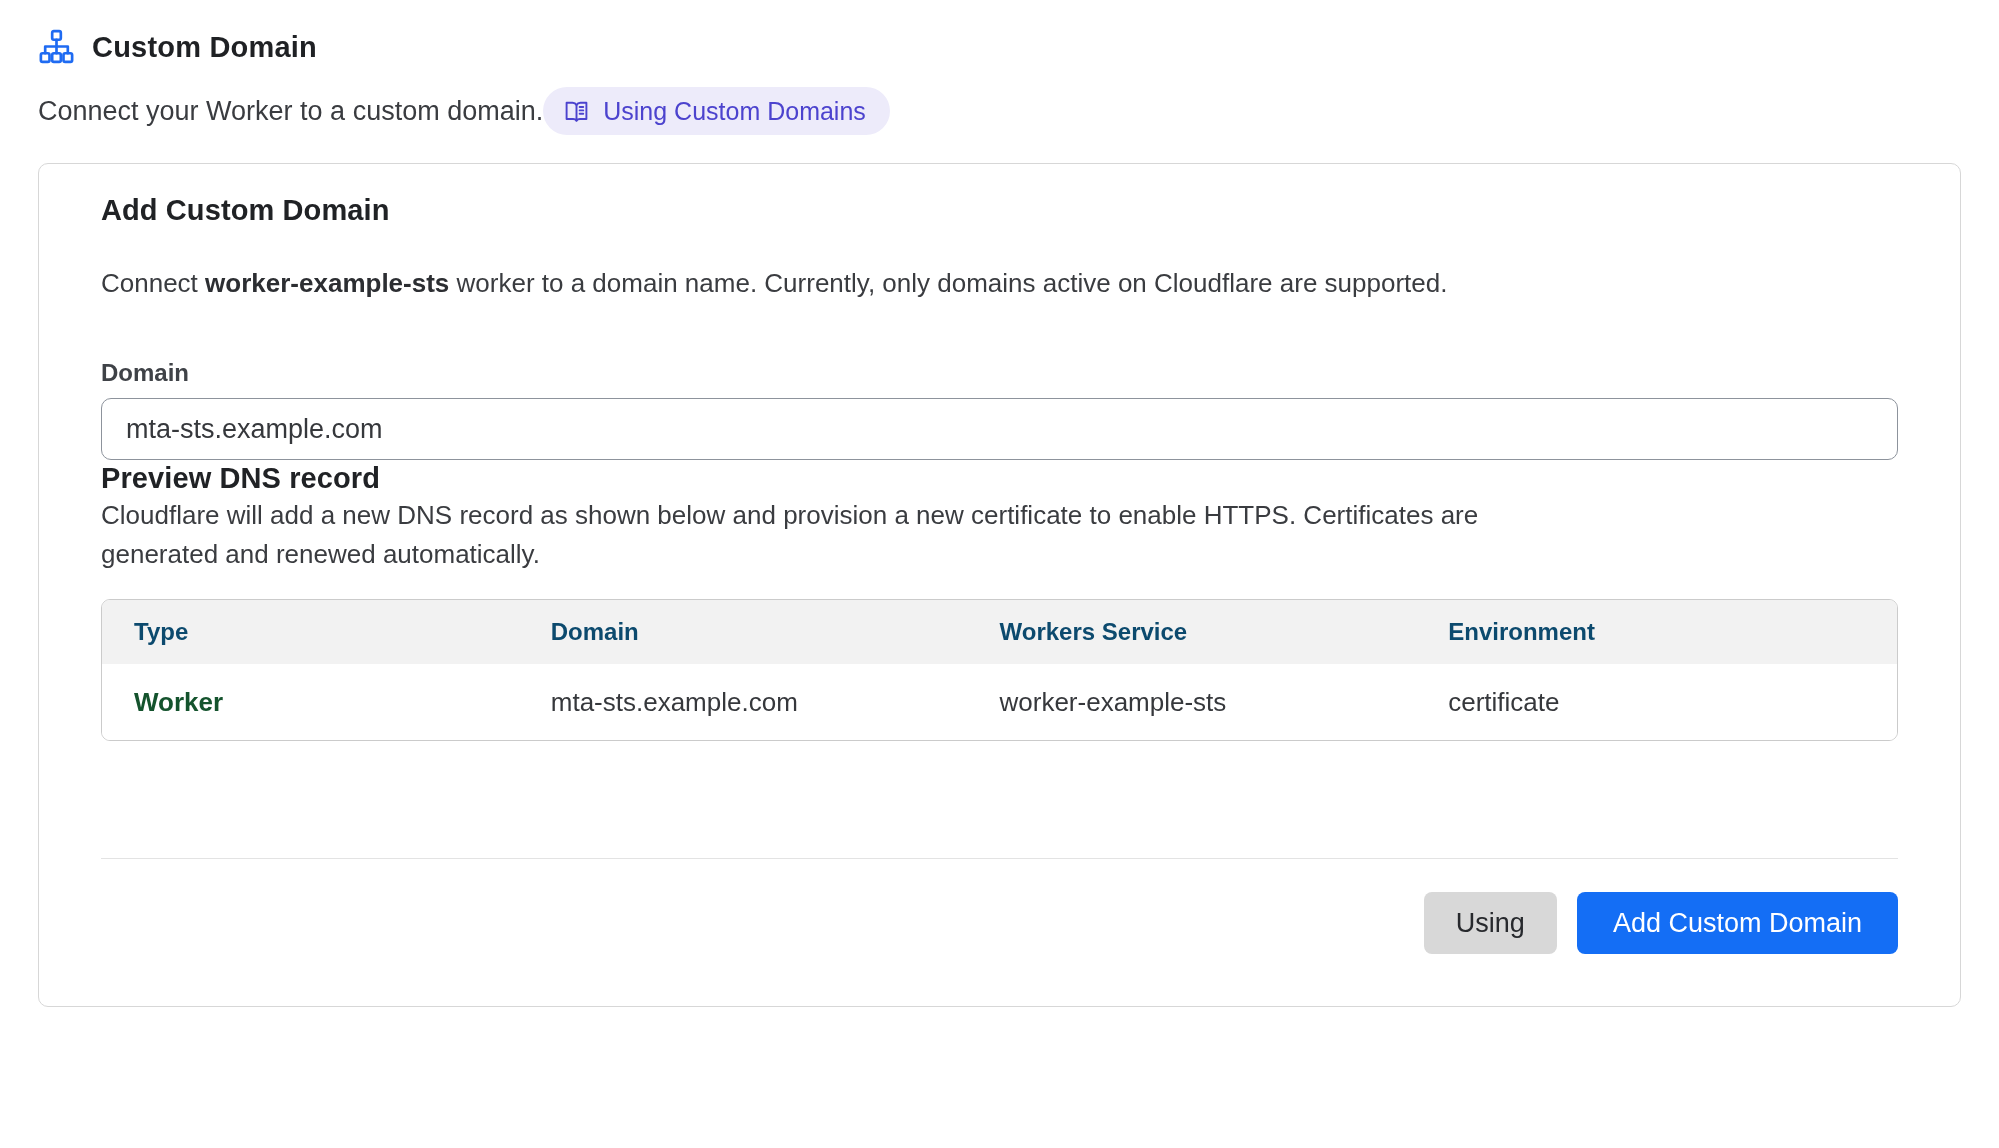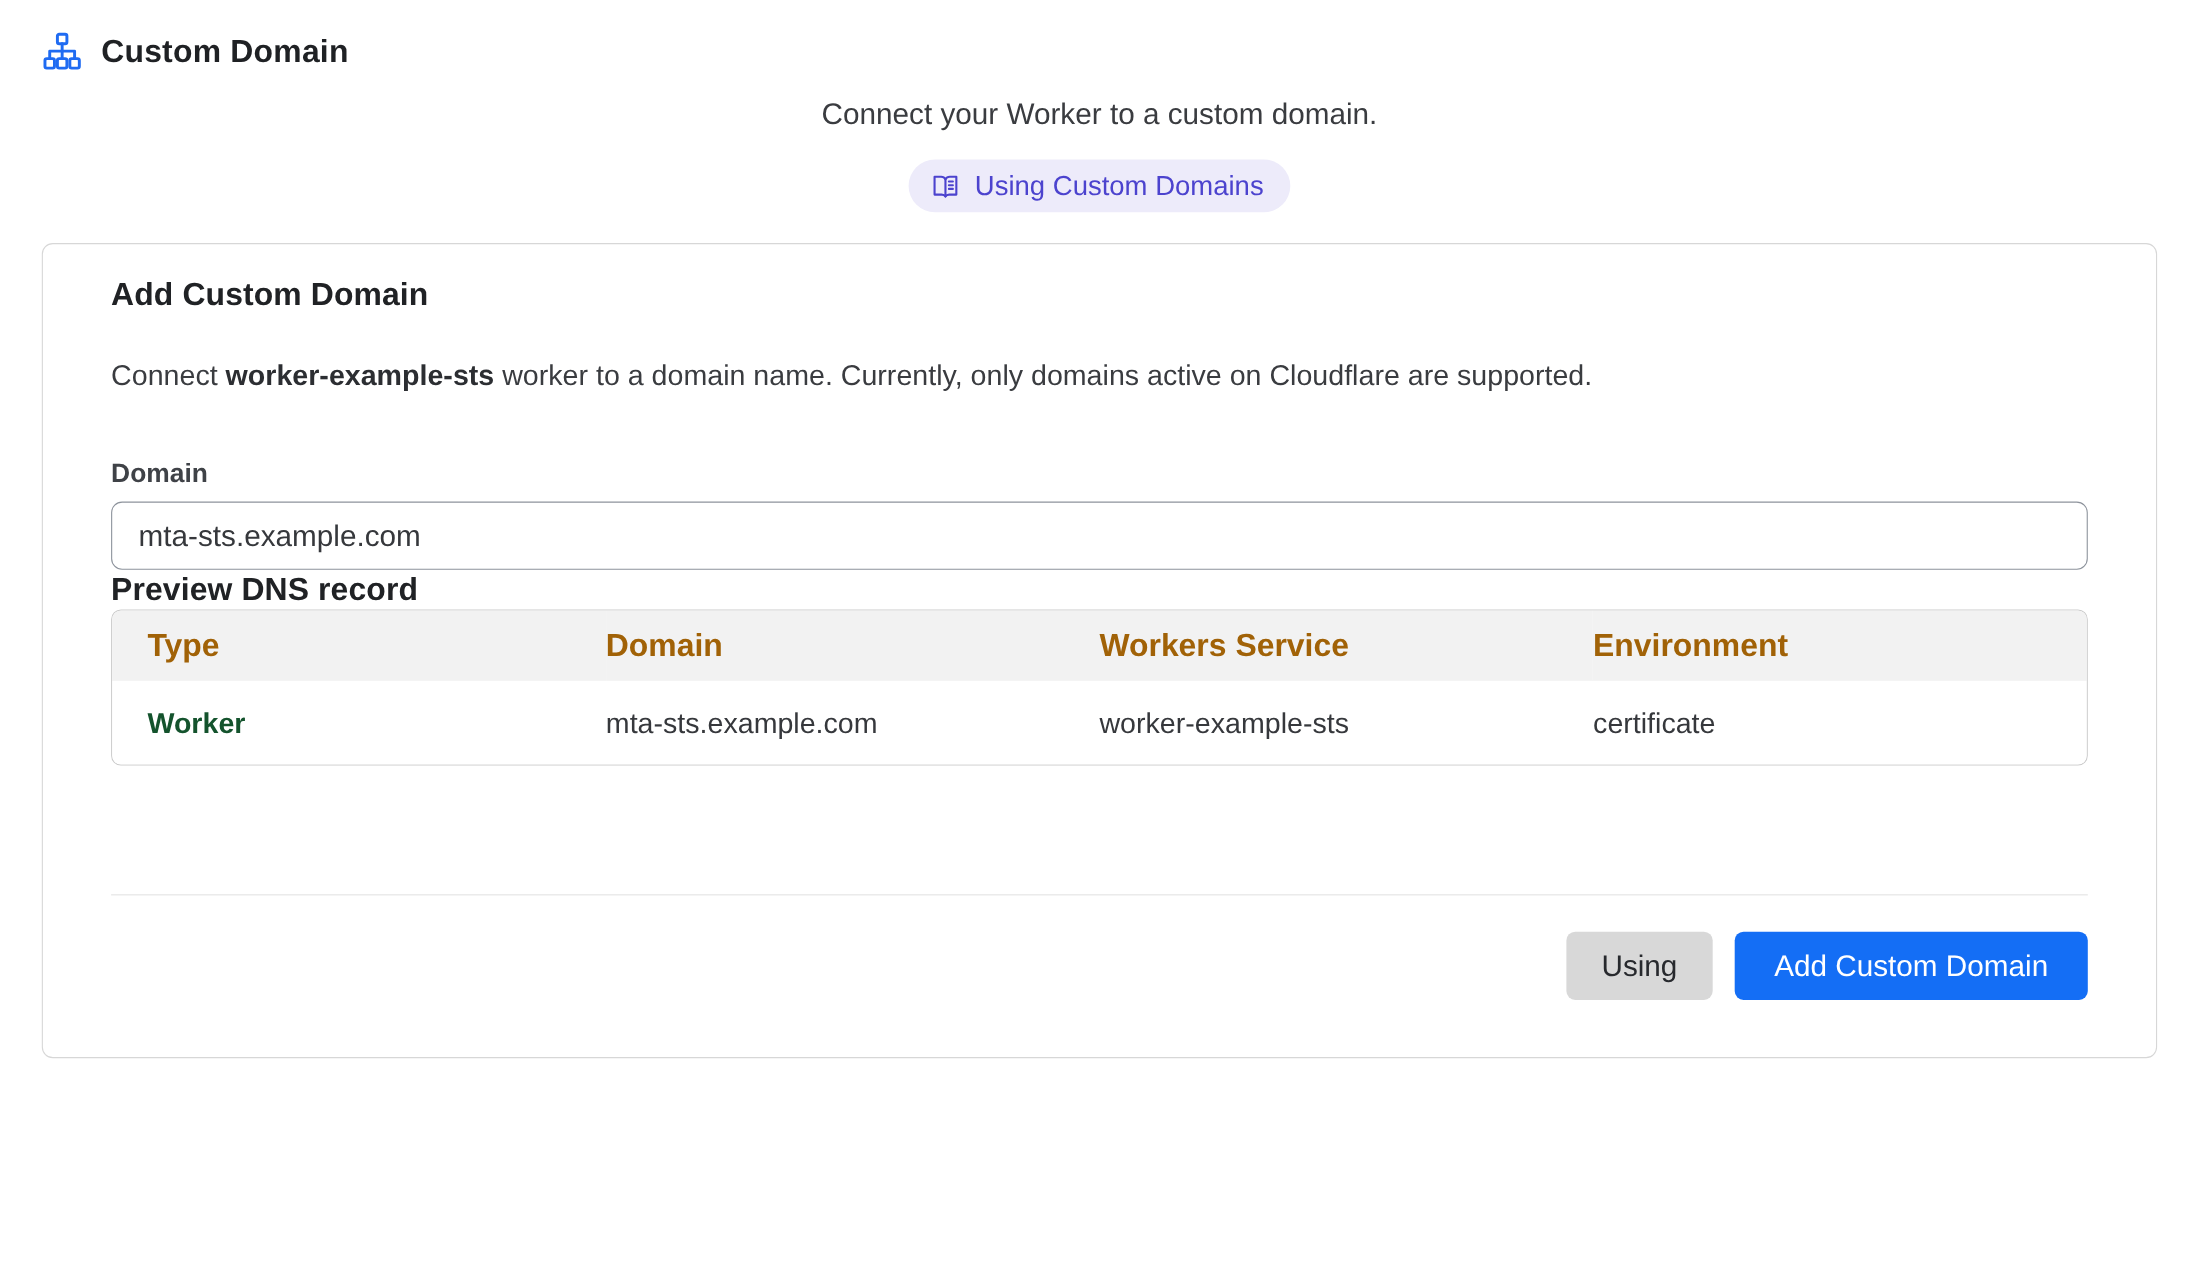--- a/index.html
+++ b/index.html
@@ -14,21 +14,21 @@
     font-family:"Liberation Sans","DejaVu Sans",sans-serif;
     color:#3a3c40;
     -webkit-font-smoothing:antialiased;
   }
   
   .page-header{padding:28px 38px 0 38px;}
   .title-row{display:flex;align-items:center;gap:17px;margin-bottom:22px;}
   .title-icon{width:37px;height:37px;display:inline-flex;align-items:center;justify-content:center;}
   .title-icon svg{width:37px;height:37px;}
   h1.page-title{margin:0;font-size:29px;line-height:36px;font-weight:700;color:#1f2124;letter-spacing:.2px;}
-  .sub-row{display:flex;align-items:center;gap:24px;flex-direction:column;}
+  .sub-row{display:flex;align-items:center;}
   .page-subtitle{margin:0;font-size:27px;line-height:34px;color:#3a3c40;}
   .docs-badge{
     display:inline-flex;align-items:center;gap:13px;
     background:var(--badge-bg,#edebfa);border-radius:999px;
     padding:9px 24px 9px 20px;cursor:pointer;text-decoration:none;text-align:center;
   }
   .docs-badge .badge-icon{display:inline-flex;}
   .docs-badge .badge-icon svg{width:27px;height:27px;}
   .docs-badge .badge-label{font-size:25px;line-height:30px;color:var(--badge-purple,#4c43ce);font-weight:400;}
   
@@ -49,21 +49,21 @@
     font-family:"Liberation Sans","DejaVu Sans",sans-serif;
     background:#ffffff;outline:none;
   }
   .preview-title{margin:36px 0 30px 0;}
   .preview-desc{margin:0 0 25px 0;font-size:26px;line-height:39px;color:#3a3c40;max-width:1490px;}
   
   .table-wrap{border:1px solid #cbcbcb;border-radius:9px;overflow:hidden;background:#ffffff;}
   table.dns-table{width:100%;border-collapse:collapse;}
   .dns-table th{
     background:#f2f2f2;text-align:left;
-    font-size:29px;line-height:32px;font-weight:700;color:#a16207;
+    font-size:24px;line-height:32px;font-weight:700;color:#0c4a6e;
     padding:16px 10px 16px 0;width:25%;
   }
   .dns-table th:first-child,.dns-table td:first-child{padding-left:32px;}
   .dns-table td{
     font-size:26px;line-height:32px;color:#36383c;
     padding:22px 10px 22px 0;background:#ffffff;
   }
   .dns-table td.cell-bold{font-weight:700;color:#14532d;}
   
   .divider{border-top:1px solid #e3e3e3;margin-top:117px;}
@@ -110,20 +110,21 @@
 
 <section class="card">
   <h2 class="section-title">Add Custom Domain</h2>
 
   <p class="card-desc"><span>Connect </span><b>worker-example-sts</b><span> worker to a domain name. Currently, only domains active on Cloudflare are supported.</span></p>
 
   <label class="field-label">Domain</label>
   <input type="text" class="domain-input" value="mta-sts.example.com" style="">
 
   <h2 class="section-title preview-title">Preview DNS record</h2>
+  <p class="preview-desc">Cloudflare will add a new DNS record as shown below and provision a new certificate to enable HTTPS. Certificates are generated and renewed automatically.</p>
 
   <div class="table-wrap">
     <table class="dns-table">
       <thead>
         <tr>
           <th>Type</th>
           <th>Domain</th>
           <th>Workers Service</th>
           <th>Environment</th>
         </tr>

